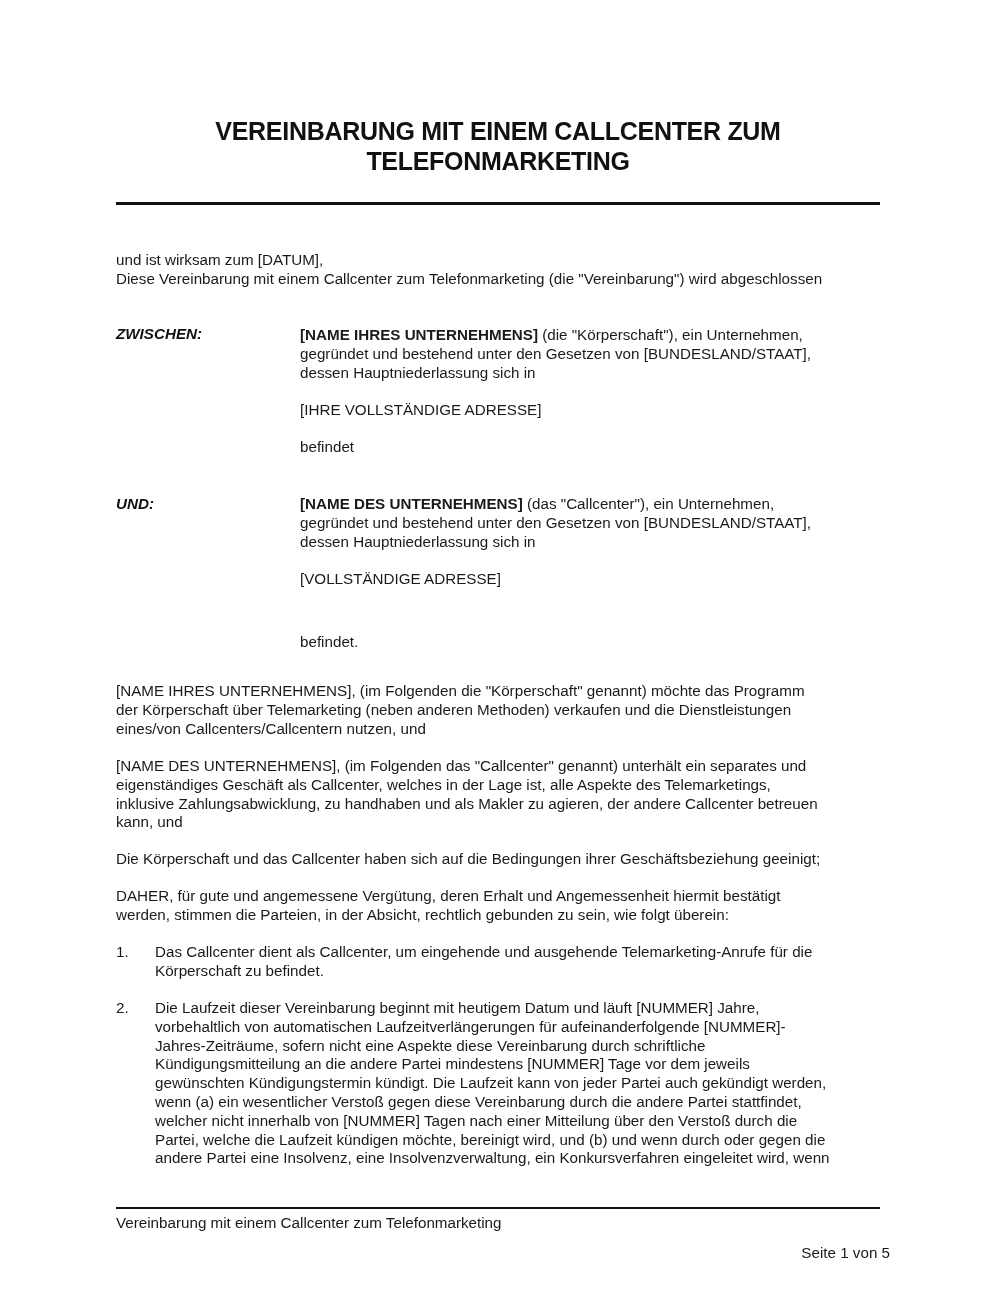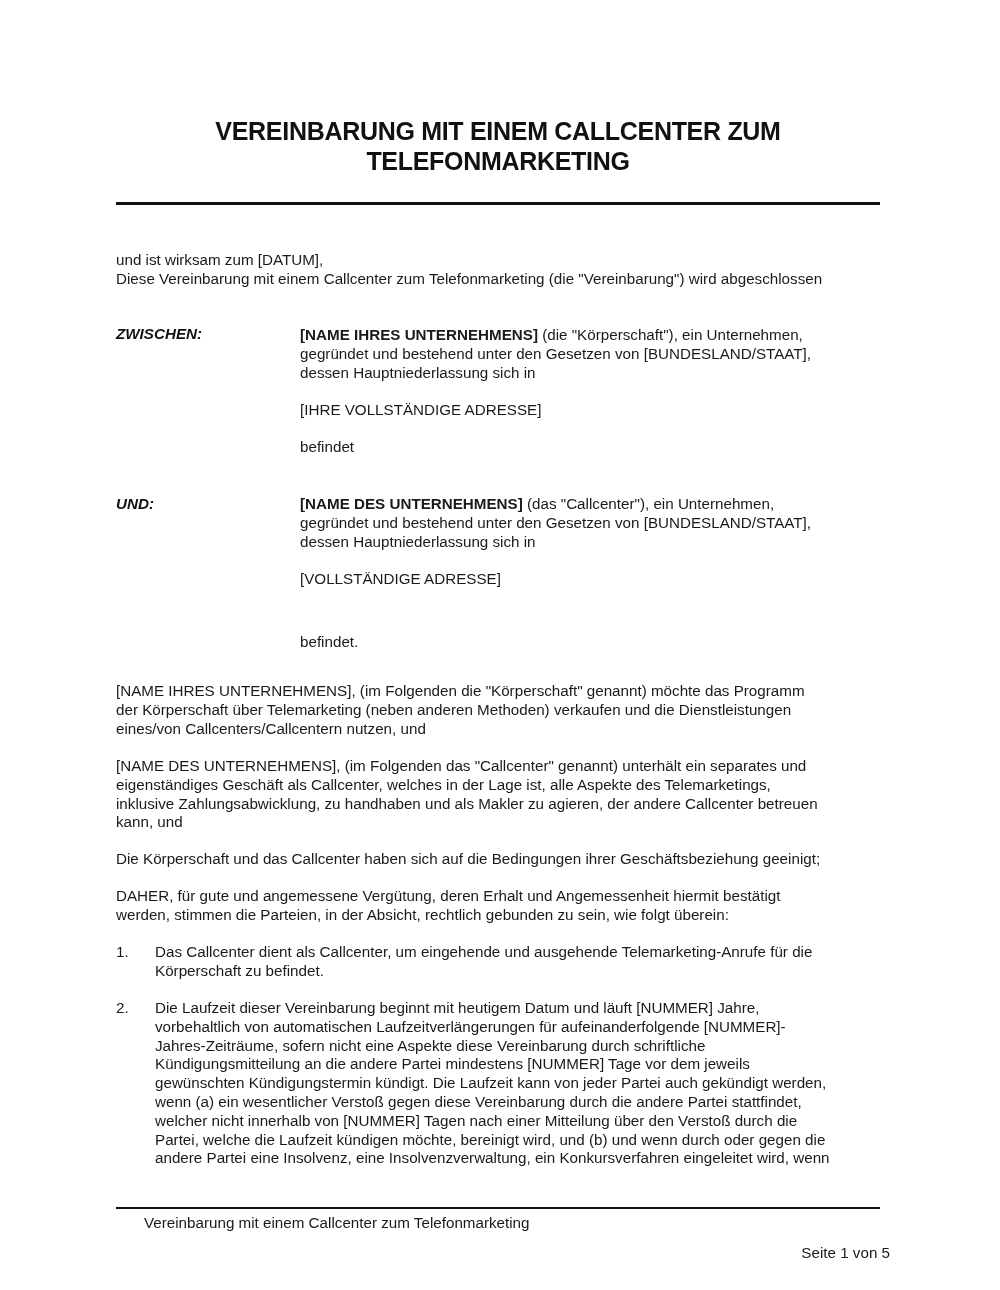--- a/index.html
+++ b/index.html
@@ -87,21 +87,20 @@
       left: 116px;
       width: 764px;
       top: 1207px;
       height: 2px;
       background: #111;
     }
     .footer-left {
       position: absolute;
       left: 116px;
       top: 1214px;
-      margin-left: 28px;
     }
     .footer-right {
       position: absolute;
       right: 110px;
       top: 1214px;
       margin-top: 30px;
     }
   </style>
 </head>
 <body>

